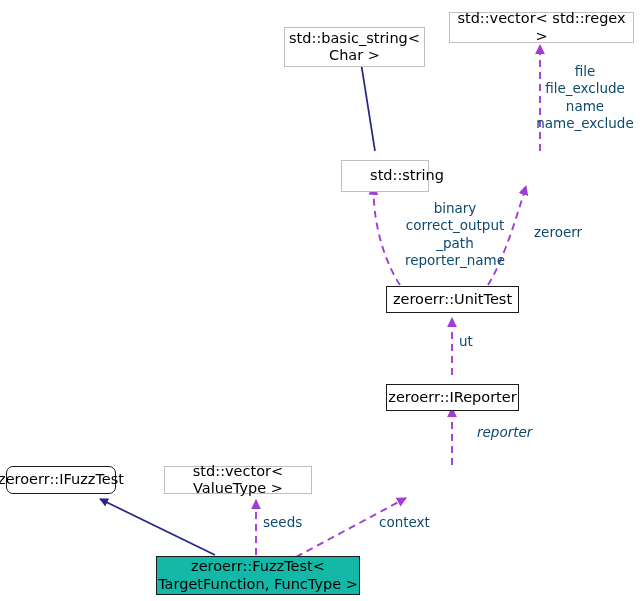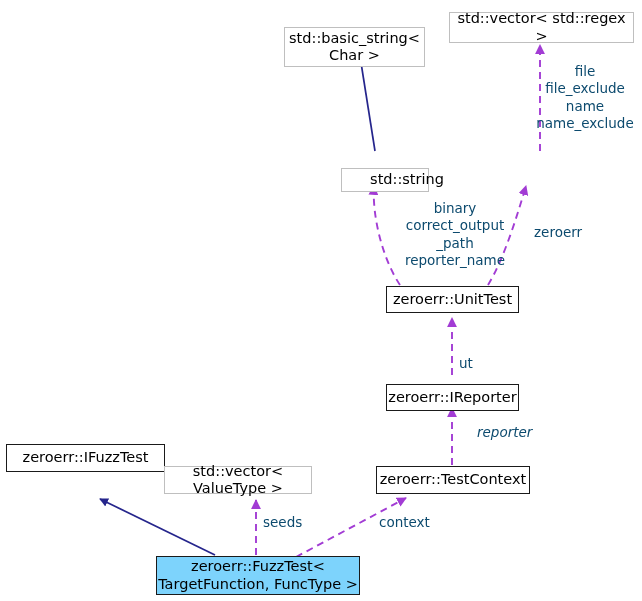--- a/index.html
+++ b/index.html
@@ -44,21 +44,21 @@
   }
   
   .node.own {
     border: 1.6px solid #1a1a1a;
     background: #ffffff;
     font-size: 14.5px;
   }
   
   .node.focus {
     border: 1.6px solid #1a1a1a;
-    background: #7dd3fc;
+    background: #14b8a6;
     font-size: 14.5px;
   }
   .edge-label {
     position: absolute;
     color: #0c4a6e;
     font-size: 13.5px;
     line-height: 1.28;
     text-align: center;
     white-space: pre-line;
     z-index: 2;
@@ -114,49 +114,48 @@
     <g>
       <path d="M 296,557 L 406,498" stroke="#a23cd4" stroke-width="1.9" fill="none" stroke-dasharray="7,5" marker-end="url(#arrow-purple)"></path>
     </g>
   </svg>
 
   <div class="node ext" style="left:284px; top:7px; width:141px; height:40px;margin-top:20px;">std::basic_string&lt;
 Char &gt;</div>
 
   <div class="node ext" style="left:449px; top:12px; width:185px; height:31px;">std::vector&lt; std::regex &gt;</div>
 
-  <div class="node ext" style="left:341px; top:168px; width:88px; height:24px;padding-left:44px;">std::string</div>
+  <div class="node ext" style="left:341px; top:160px; width:88px; height:32px;padding-left:44px;">std::string</div>
 
 
   <div class="node own" style="left:386px; top:286px; width:133px; height:27px;">zeroerr::UnitTest</div>
 
   <div class="node own" style="left:386px; top:376px; width:133px; height:27px;margin-top:8px;">zeroerr::IReporter</div>
 
-  <div class="node own" style="left:6px; top:444px; width:159px; height:28px;">zeroerr::IFuzzTest</div>
+  <div class="node own" style="left:6px; top:466px; width:110px; height:28px;border-radius:7px;">zeroerr::IFuzzTest</div>
 
   <div class="node ext" style="left:164px; top:466px; width:148px; height:28px;">std::vector&lt; ValueType &gt;</div>
 
-  <div class="node own" style="left:376px; top:466px; width:154px; height:28px;">zeroerr::TestContext</div>
 
   <div class="node focus" style="left:156px; top:556px; width:204px; height:39px;">zeroerr::FuzzTest&lt;
  TargetFunction, FuncType &gt;</div>
 
   <div class="edge-label" style="left:528px; top:63px; width:114px;">file
 file_exclude
 name
 name_exclude</div>
 
   <div class="edge-label" style="left:398px; top:200px; width:114px;">binary
 correct_output
 _path
 reporter_name</div>
 
   <div class="edge-label" style="left:534px; top:224px; width:60px; text-align:left;">zeroerr</div>
 
-  <div class="edge-label" style="left:459px; top:333px; width:40px; text-align:left;margin-top:22px;">ut</div>
+  <div class="edge-label" style="left:459px; top:333px; width:40px; text-align:left;">ut</div>
 
   <div class="edge-label" style="left:477px; top:424px; width:80px; text-align:left;font-style:italic;">reporter</div>
 
   <div class="edge-label" style="left:263px; top:514px; width:60px; text-align:left;">seeds</div>
 
   <div class="edge-label" style="left:379px; top:514px; width:70px; text-align:left;">context</div>
 
 </div>
 
 </body></html>

